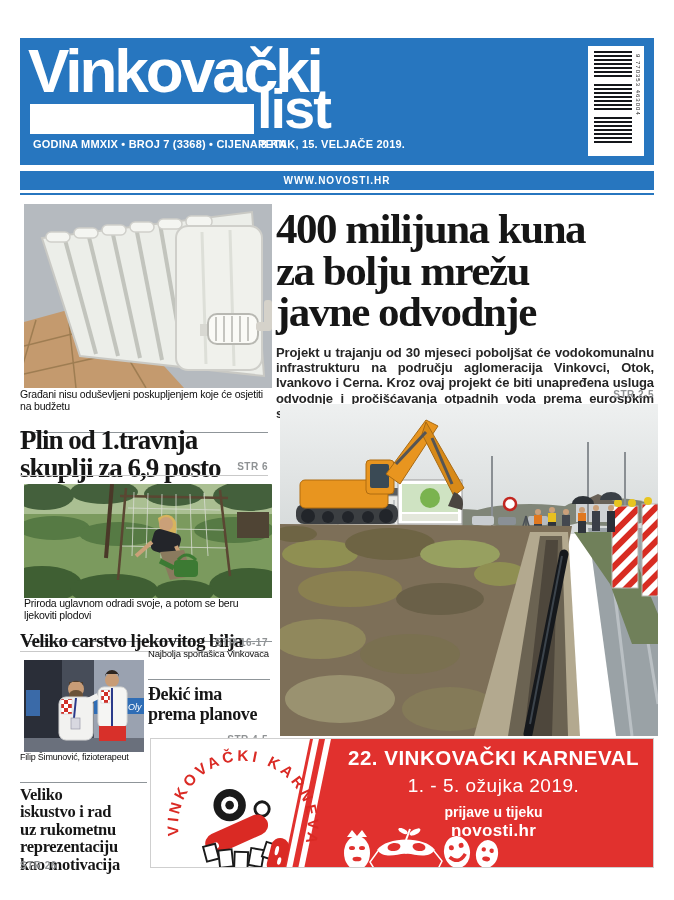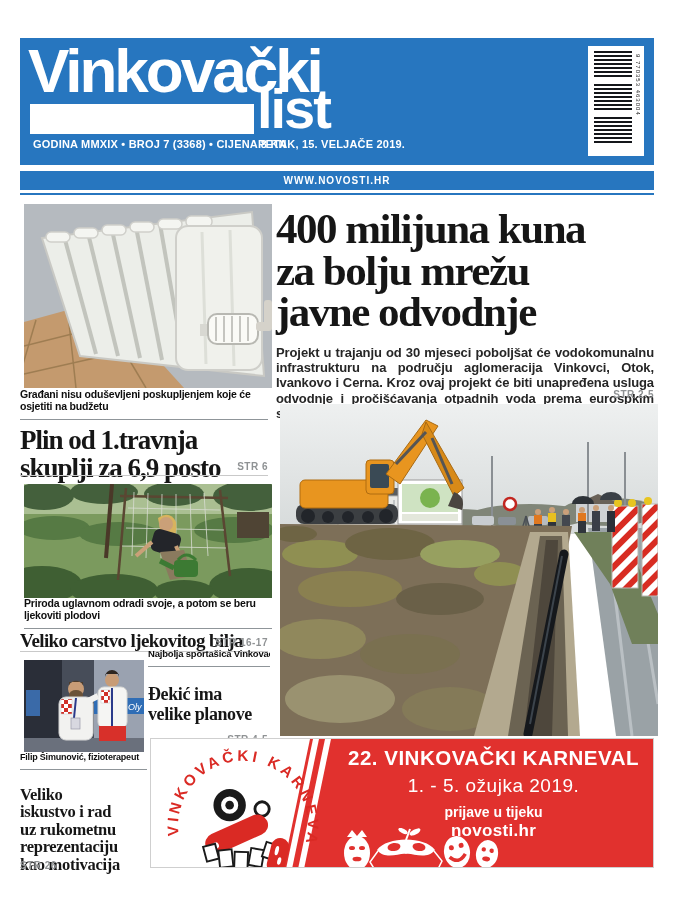--- a/index.html
+++ b/index.html
@@ -16,21 +16,21 @@
   .mast-date{position:absolute;left:238px;top:100px;font-size:11px;font-weight:bold;color:#fff;letter-spacing:.2px;}
   .barcode{position:absolute;right:10px;top:8px;width:56px;height:110px;background:#fff;padding:5px 12px 5px 6px;box-sizing:border-box;}
   .bc-band{height:28px;background:repeating-linear-gradient(180deg,#14161a 0 2px,#fff 2px 4px);margin-bottom:5px;}
   .bc-band:last-of-type{margin-bottom:0;}
   .bc-num{position:absolute;right:3px;top:8px;bottom:4px;writing-mode:vertical-rl;font-size:6px;color:#222;letter-spacing:1px;}
   .webbar{position:absolute;left:20px;top:171px;width:634px;height:19px;background:#2776bf;color:#fff;
           font-size:10px;font-weight:bold;text-align:center;line-height:19px;letter-spacing:1px;}
   .toprule{position:absolute;left:20px;top:193px;width:634px;height:2px;background:#2776bf;}
   
   .serifhead{font-family:"Liberation Serif","DejaVu Serif",serif;font-weight:bold;color:#161616;}
-  .kicker{font-weight:bold;font-size:10.5px;color:#0e0e0e;border-bottom:1.5px solid #8f9599;padding-bottom:7px;letter-spacing:-0.2px;}
+  .kicker{font-weight:normal;font-size:10.5px;color:#0e0e0e;border-bottom:1.5px solid #8f9599;padding-bottom:20px;letter-spacing:-0.2px;}
   .pref{font-size:10px;color:#8f9294;letter-spacing:.5px;font-weight:bold;}
   .divider{background:#c9c9c9;height:1px;}
   figure{margin:0;padding:4px;}
   figure svg{display:block;}
   
   .left-col{position:absolute;left:20px;top:200px;width:248px;height:680px;}
   .fig-radiator{position:absolute;left:0;top:0;width:248px;height:184px;}
   .cap-gas{position:absolute;left:0;top:188px;width:248px;}
   .h-gas{position:absolute;left:0;top:205px;width:248px;font-size:27px;line-height:1.02;letter-spacing:-1px;}
   .h-gas span{display:block;white-space:nowrap;}
@@ -239,21 +239,21 @@
           <rect x="37" y="39" width="11" height="15" fill="url(#chk)" stroke="#c8c8c8" stroke-width="0.5"></rect>
           <line x1="52" y1="38" x2="50" y2="58" stroke="#2a3a8a" stroke-width="2"></line>
           <rect x="47" y="58" width="9" height="11" fill="#d8d8e0" stroke="#9a9aa8" stroke-width="0.7"></rect>
           <line x1="62" y1="42" x2="74" y2="36" stroke="#f2f2f0" stroke-width="6"></line>
         </g>
       </svg>
     </figure>
     <div class="kicker kick-sport">Najbolja sportašica Vinkovaca</div>
     <h3 class="serifhead h-sport">
       <span>Đekić ima</span>
-      <span>velike planove</span>
+      <span>prema planove</span>
     </h3>
     <div class="pref ref-sport">STR 4-5</div>
 
     <div class="kicker kick-physio">Filip Šimunović, fizioterapeut</div>
     <h3 class="serifhead h-physio">
       <span>Veliko</span>
       <span>iskustvo i rad</span>
       <span>uz rukometnu</span>
       <span>reprezentaciju</span>
       <span>kao motivacija</span>

